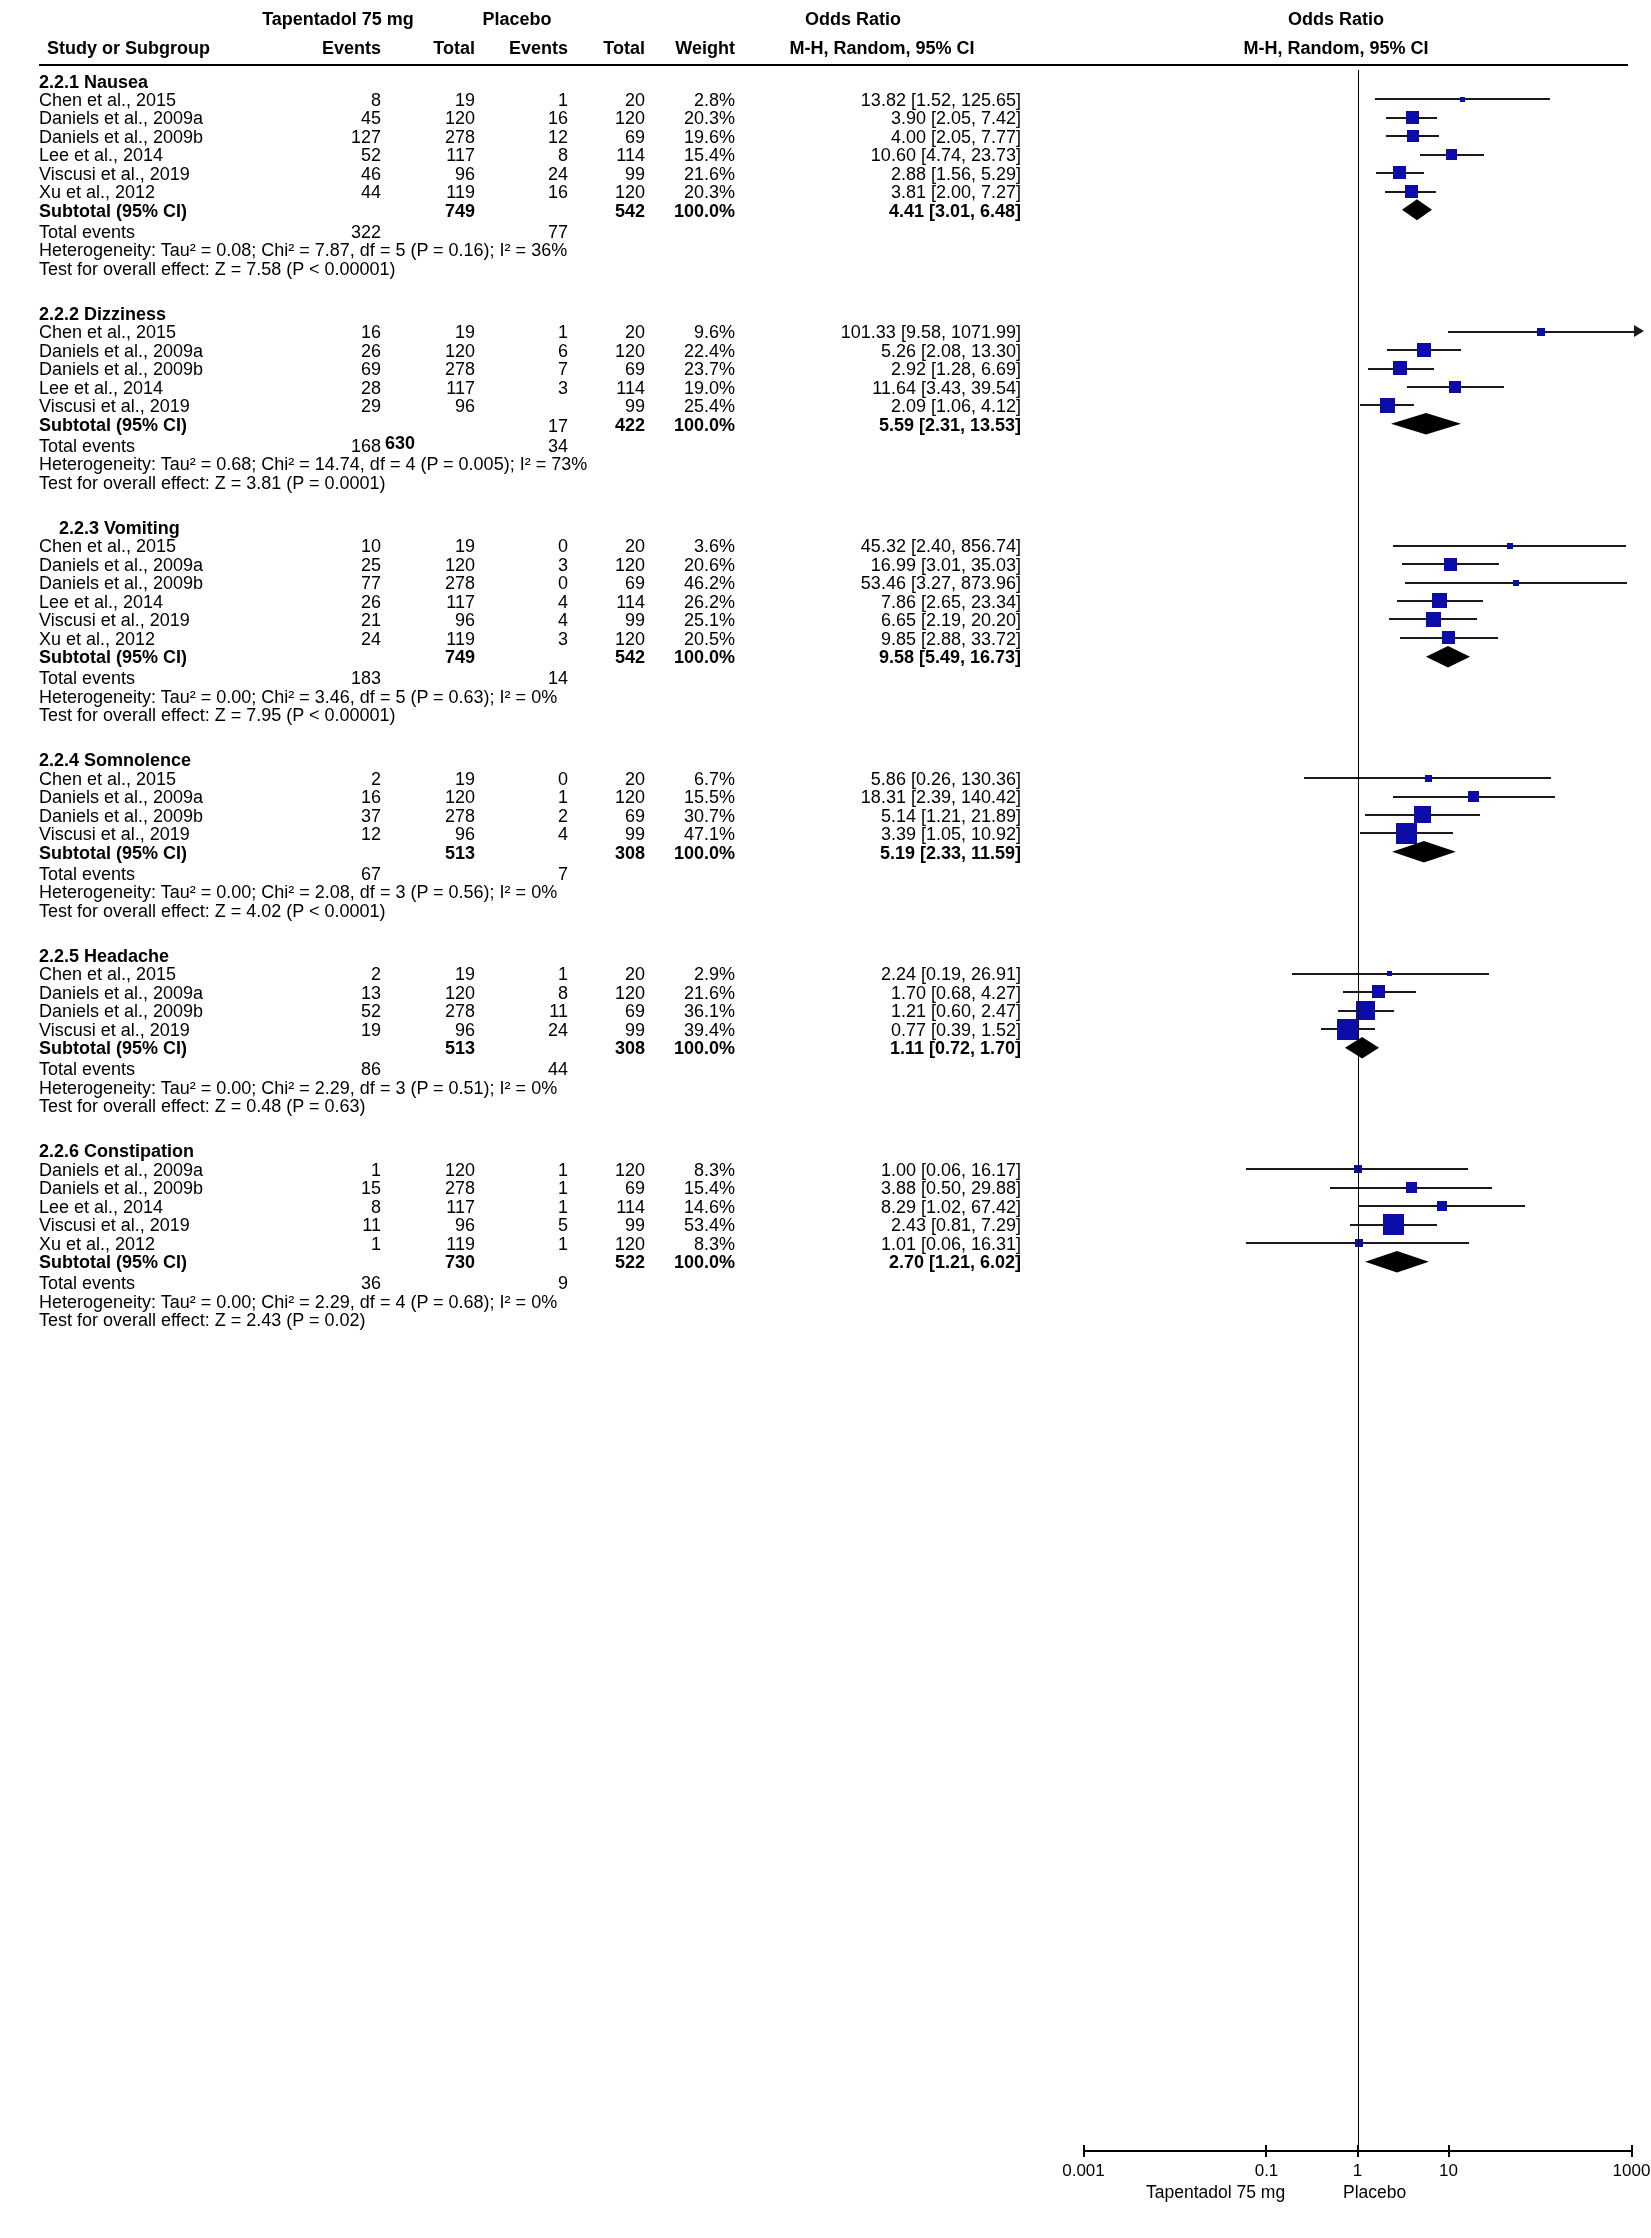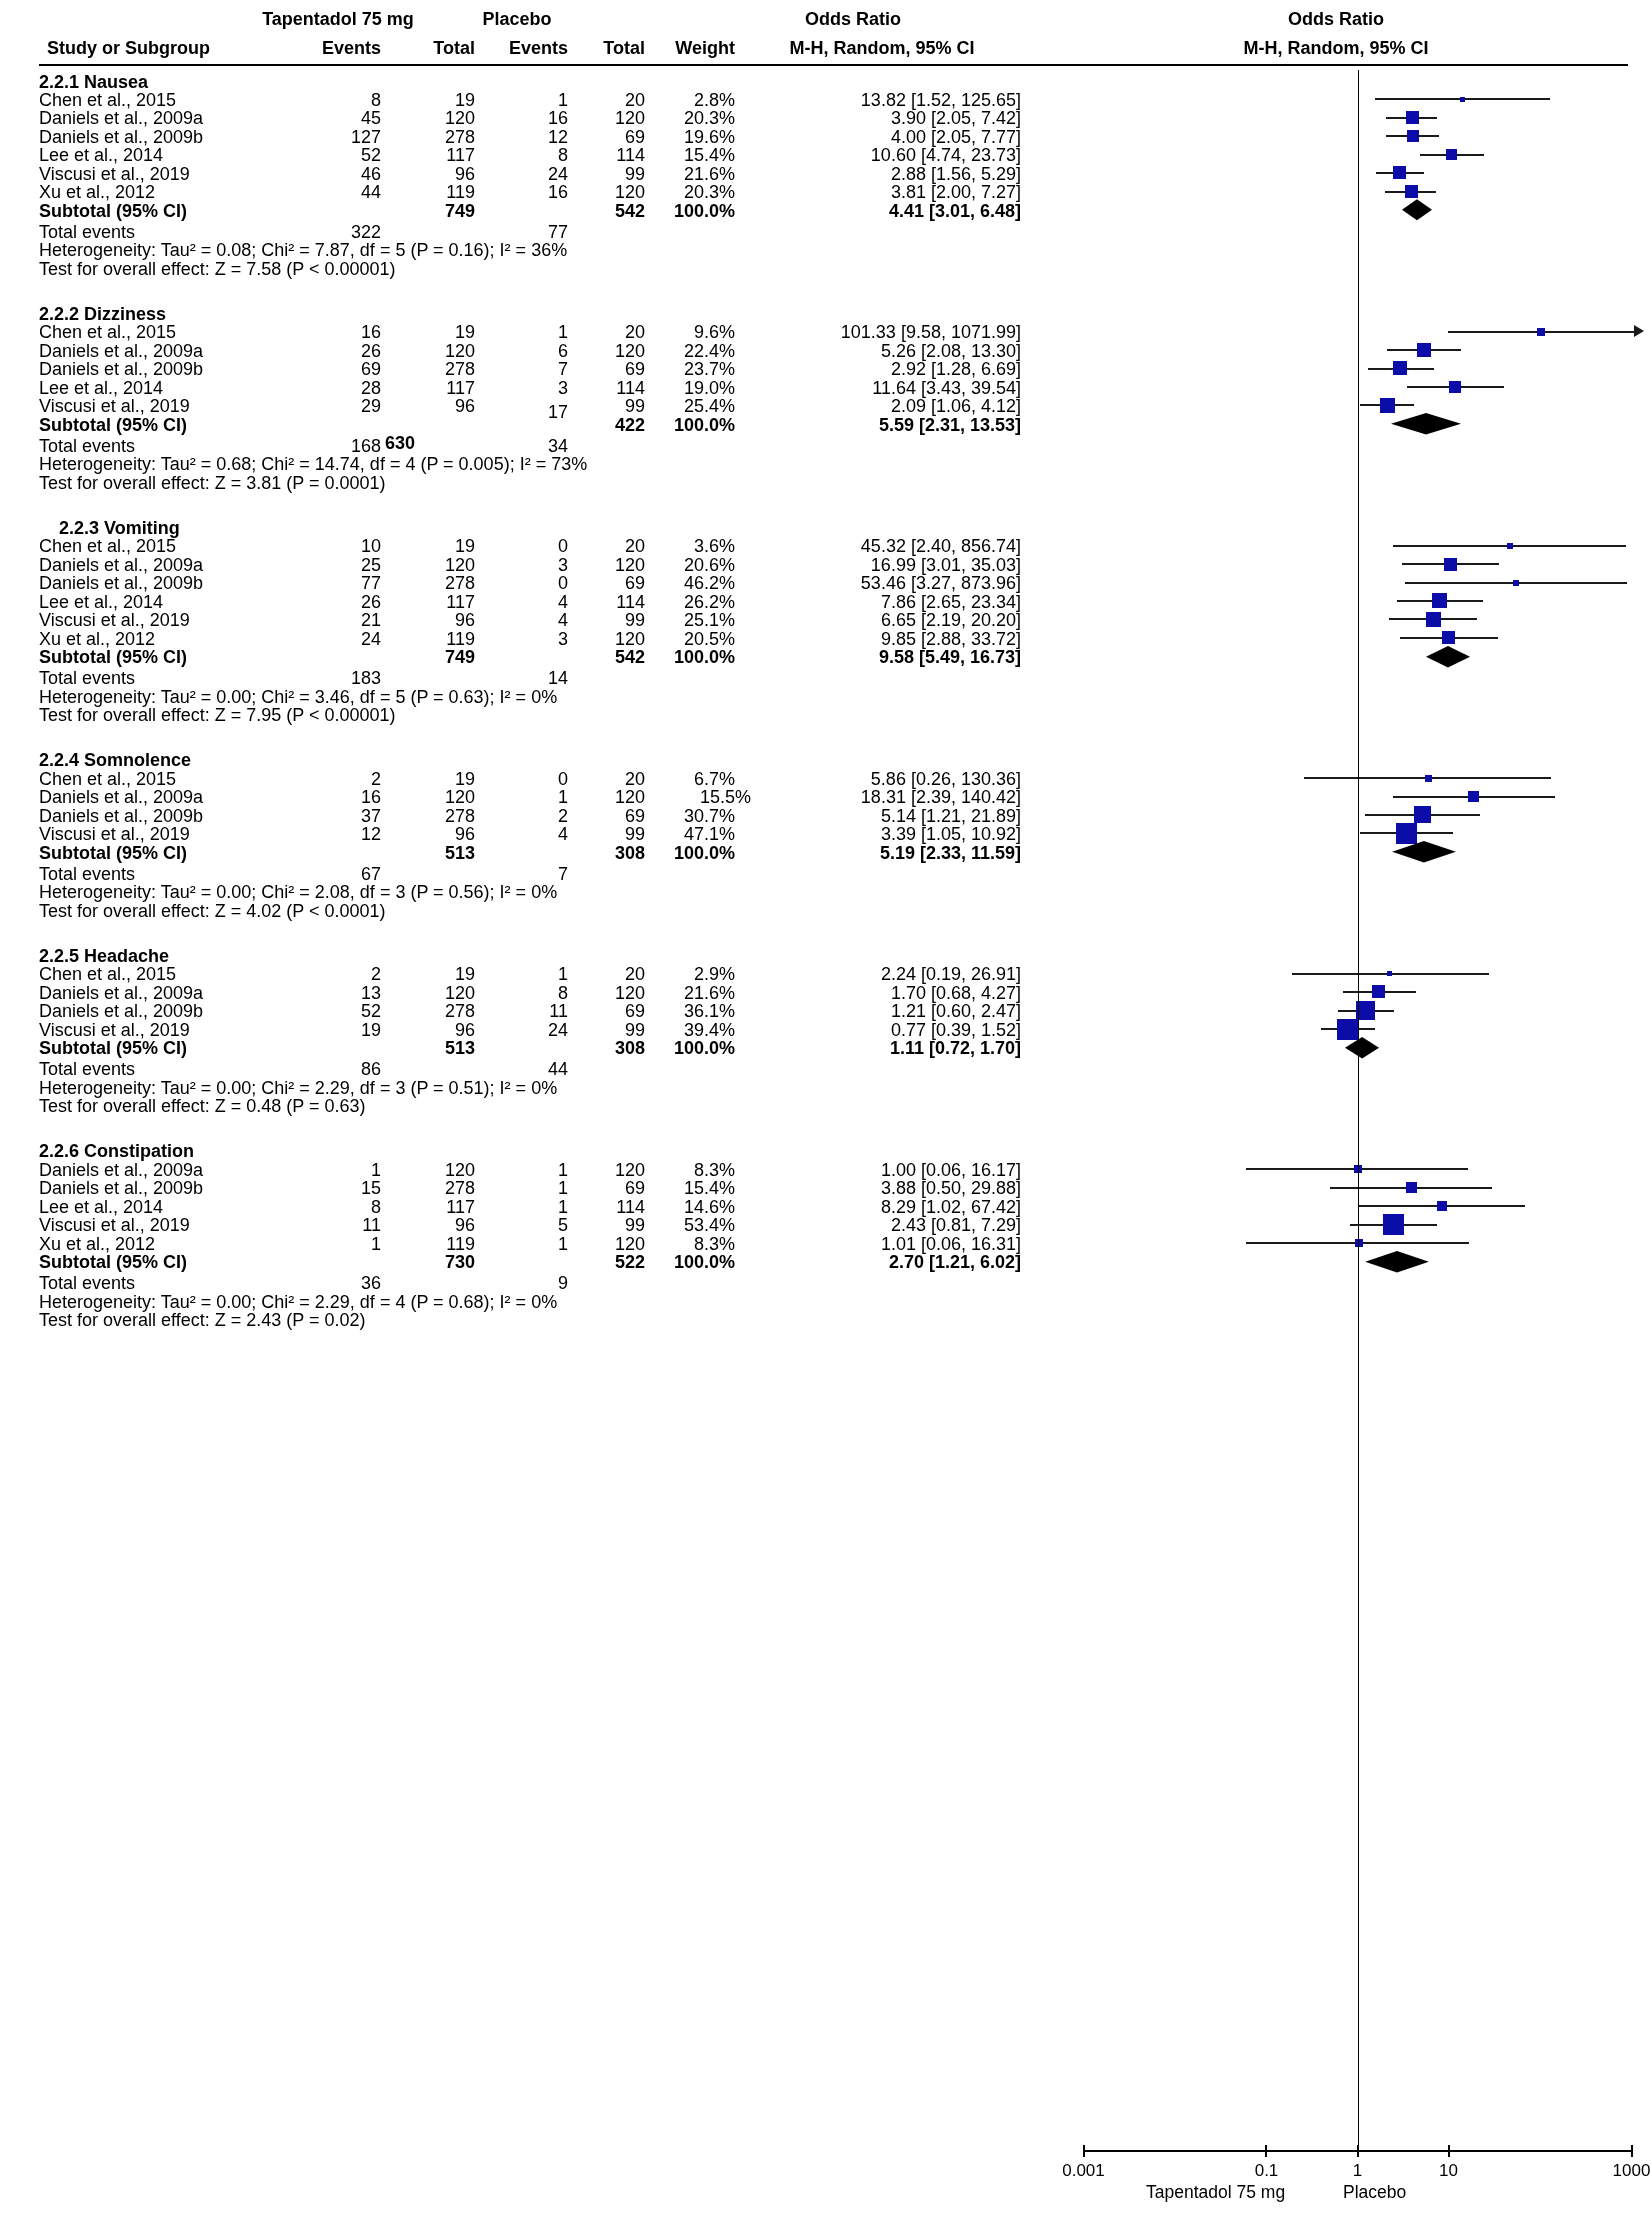--- a/index.html
+++ b/index.html
@@ -136,21 +136,21 @@
       <div class="t " style="left: 39px; top: 379px;">Lee et al., 2014</div>
       <div class="t r" style="left: 269px; top: 379px; width: 112px; text-align: right;">28</div>
       <div class="t r" style="left: 385px; top: 379px; width: 90px; text-align: right;">117</div>
       <div class="t r" style="left: 472px; top: 379px; width: 96px; text-align: right;">3</div>
       <div class="t r" style="left: 569px; top: 379px; width: 76px; text-align: right;">114</div>
       <div class="t r" style="left: 645px; top: 379px; width: 90px; text-align: right;">19.0%</div>
       <div class="t r" style="left: 743px; top: 379px; width: 278px; text-align: right;">11.64 [3.43, 39.54]</div>
       <div class="t " style="left: 39px; top: 397px;">Viscusi et al., 2019</div>
       <div class="t r" style="left: 269px; top: 397px; width: 112px; text-align: right;">29</div>
       <div class="t r" style="left: 385px; top: 397px; width: 90px; text-align: right;">96</div>
-      <div class="t r" style="left: 472px; top: 403px; width: 96px; text-align: right;">17</div>
+      <div class="t r" style="left: 472px; top: 417px; width: 96px; text-align: right;">17</div>
       <div class="t r" style="left: 569px; top: 397px; width: 76px; text-align: right;">99</div>
       <div class="t r" style="left: 645px; top: 397px; width: 90px; text-align: right;">25.4%</div>
       <div class="t r" style="left: 743px; top: 397px; width: 278px; text-align: right;">2.09 [1.06, 4.12]</div>
       <div class="t b" style="left: 39px; top: 416px;">Subtotal (95% CI)</div>
       <div class="t b r" style="left: 385px; top: 434px; width: 90px; text-align: left;">630</div>
       <div class="t b r" style="left: 569px; top: 416px; width: 76px; text-align: right;">422</div>
       <div class="t b r" style="left: 645px; top: 416px; width: 90px; text-align: right;">100.0%</div>
       <div class="t b r" style="left: 743px; top: 416px; width: 278px; text-align: right;">5.59 [2.31, 13.53]</div>
       <div class="t " style="left: 39px; top: 437px;">Total events</div>
       <div class="t r" style="left: 269px; top: 437px; width: 112px; text-align: right;">168</div>
@@ -216,21 +216,21 @@
       <div class="t r" style="left: 385px; top: 770px; width: 90px; text-align: right;">19</div>
       <div class="t r" style="left: 472px; top: 770px; width: 96px; text-align: right;">0</div>
       <div class="t r" style="left: 569px; top: 770px; width: 76px; text-align: right;">20</div>
       <div class="t r" style="left: 645px; top: 770px; width: 90px; text-align: right;">6.7%</div>
       <div class="t r" style="left: 743px; top: 770px; width: 278px; text-align: right;">5.86 [0.26, 130.36]</div>
       <div class="t " style="left: 39px; top: 788px;">Daniels et al., 2009a</div>
       <div class="t r" style="left: 269px; top: 788px; width: 112px; text-align: right;">16</div>
       <div class="t r" style="left: 385px; top: 788px; width: 90px; text-align: right;">120</div>
       <div class="t r" style="left: 472px; top: 788px; width: 96px; text-align: right;">1</div>
       <div class="t r" style="left: 569px; top: 788px; width: 76px; text-align: right;">120</div>
-      <div class="t r" style="left: 645px; top: 788px; width: 90px; text-align: right; padding-left: 16px;">15.5%</div>
+      <div class="t r" style="left: 645px; top: 788px; width: 90px; text-align: right;">15.5%</div>
       <div class="t r" style="left: 743px; top: 788px; width: 278px; text-align: right;">18.31 [2.39, 140.42]</div>
       <div class="t " style="left: 39px; top: 807px;">Daniels et al., 2009b</div>
       <div class="t r" style="left: 269px; top: 807px; width: 112px; text-align: right;">37</div>
       <div class="t r" style="left: 385px; top: 807px; width: 90px; text-align: right;">278</div>
       <div class="t r" style="left: 472px; top: 807px; width: 96px; text-align: right;">2</div>
       <div class="t r" style="left: 569px; top: 807px; width: 76px; text-align: right;">69</div>
       <div class="t r" style="left: 645px; top: 807px; width: 90px; text-align: right;">30.7%</div>
       <div class="t r" style="left: 743px; top: 807px; width: 278px; text-align: right;">5.14 [1.21, 21.89]</div>
       <div class="t " style="left: 39px; top: 825px;">Viscusi et al., 2019</div>
       <div class="t r" style="left: 269px; top: 825px; width: 112px; text-align: right;">12</div>

